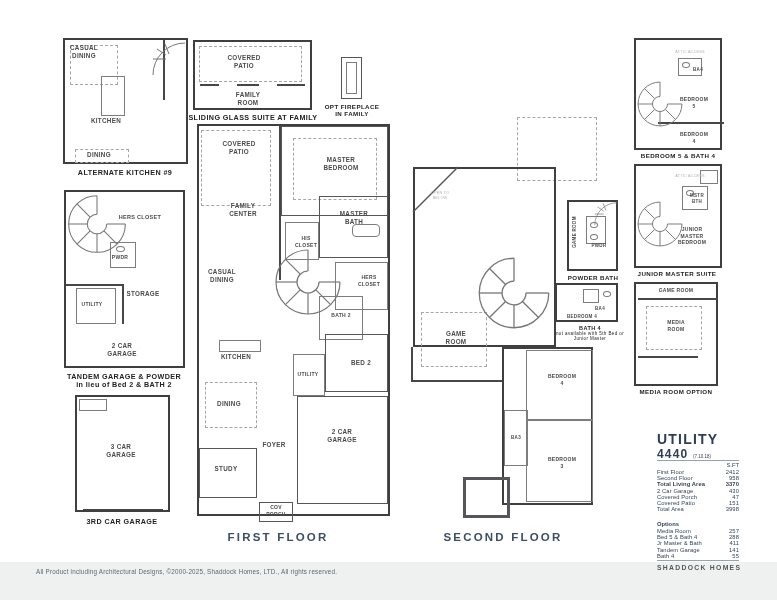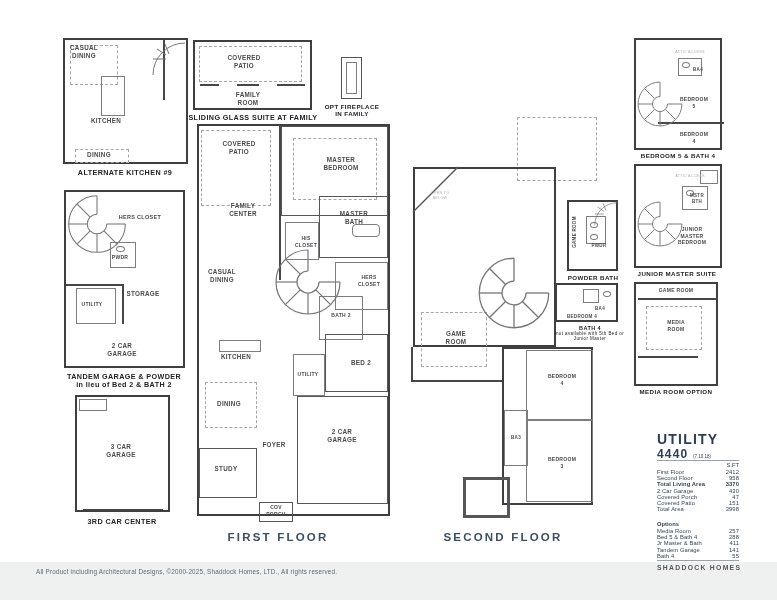--- a/index.html
+++ b/index.html
@@ -89,21 +89,21 @@
 <span class="lbl s5" style="left:92px;top:304px;white-space:nowrap">UTILITY</span>
 <span class="lbl" style="left:122px;top:350px;width:30px">2 CAR GARAGE</span>
 <span class="cap" style="left:124px;top:372px">TANDEM GARAGE &amp; POWDER</span>
 <span class="cap" style="left:124px;top:380px">in lieu of Bed 2 &amp; BATH 2</span>
 
 <div class="plan" style="left:75px;top:395px;width:95px;height:117px">
   <div class="room thin" style="left:2px;top:2px;width:28px;height:12px"></div>
   <div class="wall" style="left:6px;top:112px;width:80px;height:1px"></div>
 </div>
 <span class="lbl" style="left:121px;top:451px;width:30px">3 CAR GARAGE</span>
-<span class="cap" style="left:122px;top:517px">3RD CAR CENTER</span>
+<span class="cap" style="left:122px;top:517px">3RD CAR GARAGE</span>
 
 <div class="plan" style="left:197px;top:124px;width:193px;height:392px"></div>
 <div class="dash" style="left:201px;top:130px;width:70px;height:76px"></div>
 <div class="room" style="left:281px;top:126px;width:107px;height:90px"></div>
 <div class="dash" style="left:293px;top:138px;width:84px;height:62px"></div>
 <div class="wall" style="left:279px;top:126px;width:2px;height:154px"></div>
 <div class="room" style="left:319px;top:196px;width:69px;height:62px"></div>
 <div class="room thin" style="left:285px;top:222px;width:34px;height:38px"></div>
 <div class="room thin" style="left:335px;top:262px;width:53px;height:48px"></div>
 <div class="room thin" style="left:319px;top:296px;width:44px;height:44px"></div>

